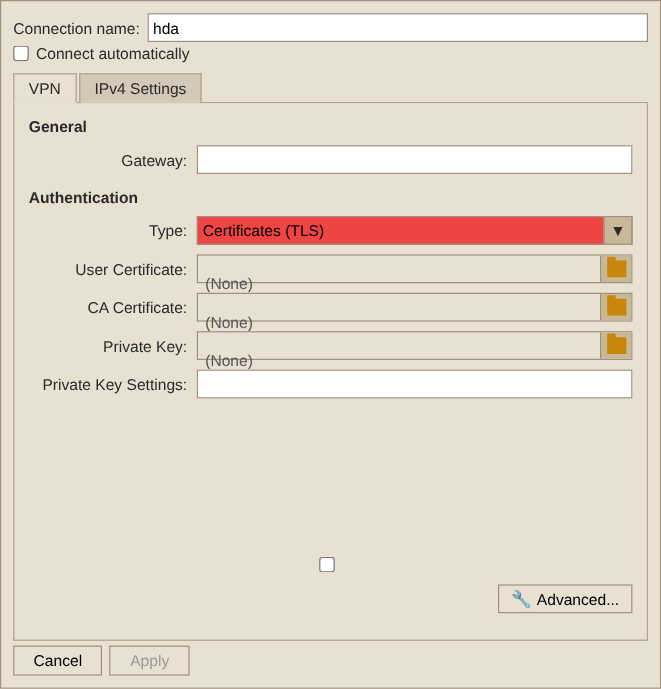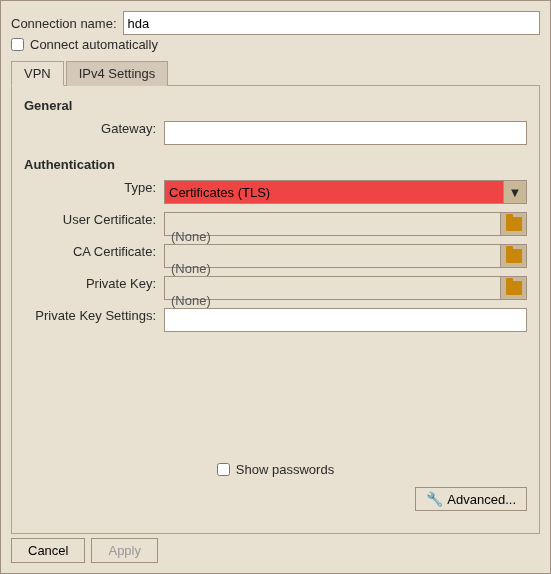--- a/index.html
+++ b/index.html
@@ -98,20 +98,21 @@
     }
 
     .section-title {
       font-weight: bold;
       font-size: 13px;
       margin-bottom: 8px;
     }
 
     .form-row {
       display: flex;
+      align-items: center;
       margin-bottom: 8px;
     }
 
     .form-label {
       width: 140px;
       text-align: right;
       padding-right: 8px;
       font-size: 13px;
     }
 
@@ -357,21 +358,20 @@
       <div class="form-row">
         <span class="form-label">Private Key Settings:</span>
         <input class="form-input" type="password" value="" style="">
       </div>
     </div>
 
     <div class="spacer"></div>
 
     <div class="show-passwords-row">
       <input type="checkbox" style="">
-      <span>Show passwords</span>
     </div>
 
     <div class="advanced-row">
       <button class="advanced-btn">
         <span class="wrench-icon">🔧</span>
         <span>Advanced...</span>
       </button>
     </div>
   </div>
 

